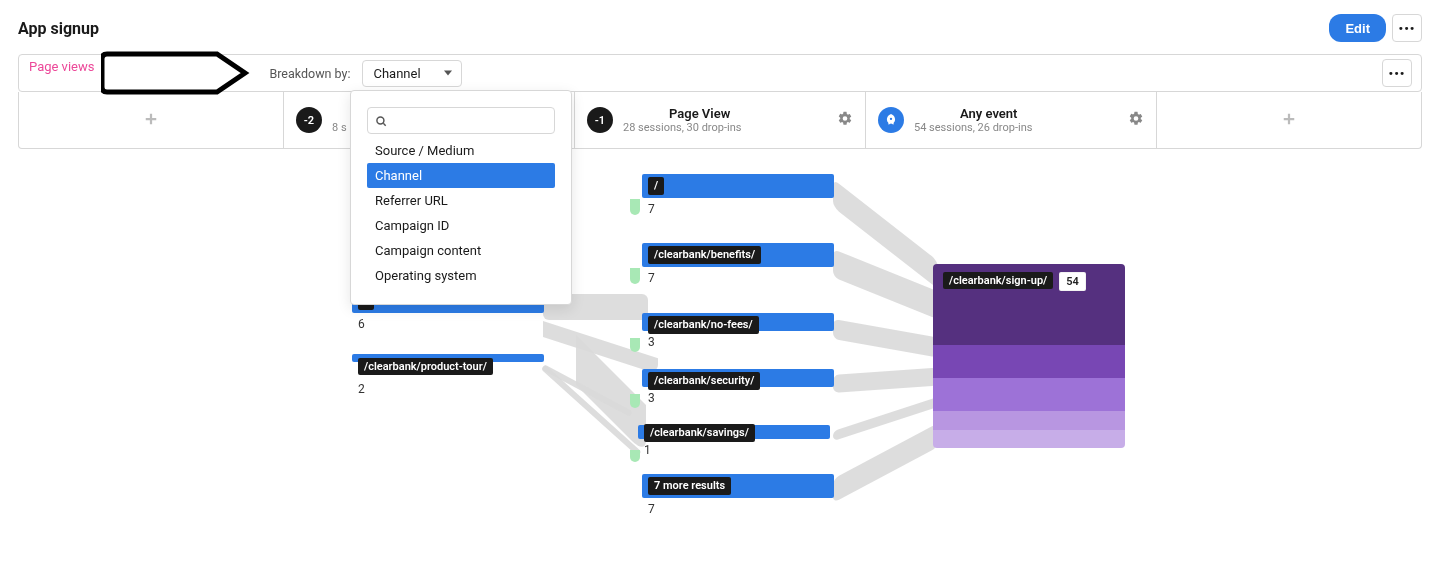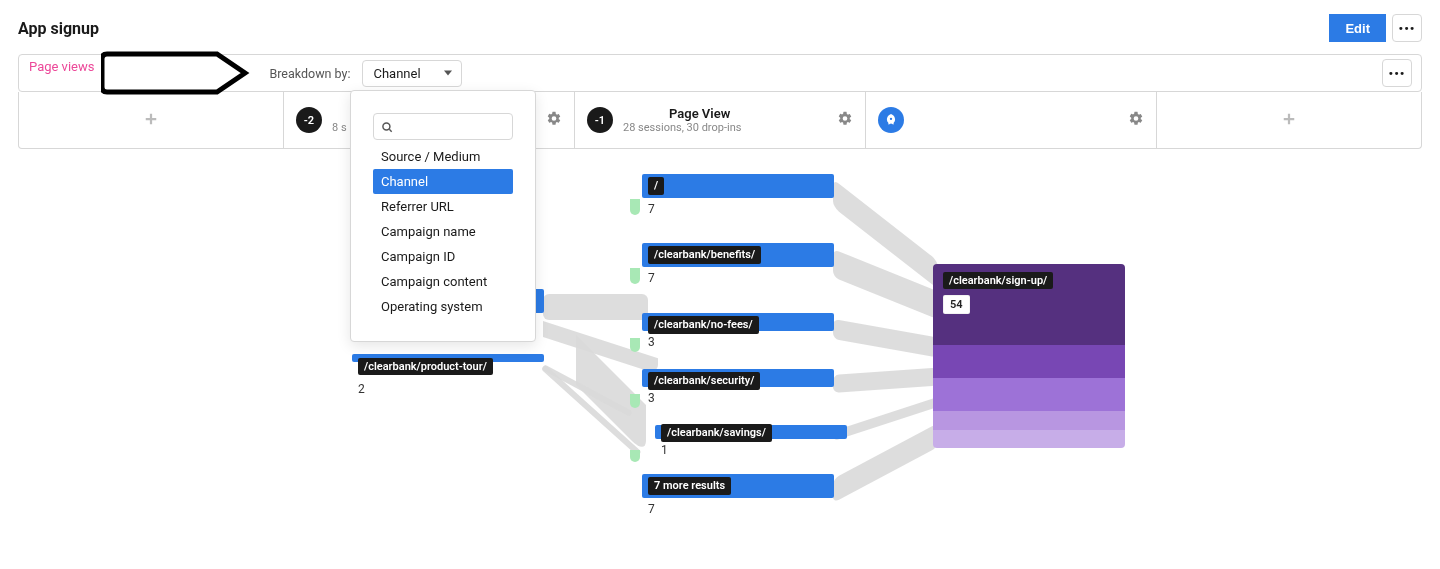--- a/index.html
+++ b/index.html
@@ -1,21 +1,21 @@
 <!DOCTYPE html>
 <html><head>
 <meta charset="utf-8">
 <style>
   * { box-sizing: border-box; }
   body { margin: 0; font-family: -apple-system, BlinkMacSystemFont, "Segoe UI", Roboto, sans-serif; font-size: 13px; color: #1a1a1a; background: #fff; }
   .page { width: 1440px; height: 569px; position: relative; padding: 14px 18px; }
   .header { display: flex; align-items: center; justify-content: space-between; margin-bottom: 12px; }
   .title { font-size: 16px; font-weight: 700; }
   .header-actions { display: flex; gap: 6px; }
-  .btn-edit { background:#2c7be5; color:#fff; border:none; padding:6px 16px; border-radius:0; font-weight:600; font-size:13px; cursor:pointer; }
+  .btn-edit { background:#2c7be5; color:#fff; border:none; padding:6px 16px; border-radius:12px; font-weight:600; font-size:13px; cursor:pointer; }
   .btn-icon { background:#fff; border:1px solid #d7d7d7; border-radius:4px; width:30px; height:28px; display:flex; align-items:center; justify-content:center; cursor:pointer; }
   .dots { letter-spacing:1px; font-weight:700; }
   .toolbar { border:1px solid #d7d7d7; border-radius:4px; display:flex; align-items:center; padding:0 10px; height:38px; gap:12px; position:relative; }
   .tag-shape { position:relative; display:inline-block; }
   .tag-shape svg { display:block; }
   .tag-label { position:absolute; left:-57px; top:50%; transform:translateY(-50%); font-size:13px; color:#ec4899; white-space:nowrap; }
   .breakdown-label { font-size:12.5px; color:#555; margin-left:6px;}
   .select { border:1px solid #d7d7d7; border-radius:4px; padding:5px 30px 5px 10px; font-size:13px; position:relative; background:#fff; cursor:pointer; min-width:100px;}
   .select::after { content:""; position:absolute; right:9px; top:50%; width:0; height:0; border-left:4px solid transparent; border-right:4px solid transparent; border-top:5px solid #555; transform:translateY(-50%);}
   .toolbar-more { position:absolute; right:9px; top:50%; transform:translateY(-50%); }
@@ -28,35 +28,35 @@
   .step-badge { width:26px; height:26px; border-radius:50%; background:#1a1a1a; color:#fff; display:flex; align-items:center; justify-content:center; font-size:11px; font-weight:600; flex:none;}
   .step-badge.lite { background:#2c7be5; }
   .step-text .st-title { font-size:13px; font-weight:600;margin-left:46px; }
   .step-text .st-sub { font-size:11px; color:#888; }
   .gear { position:absolute; right:12px; top:50%; transform:translateY(-50%); color:#888; cursor:pointer; }
   .plus-icon svg { width:18px; height:18px; }
   .gear svg { width:16px; height:16px; }
   .rocket svg { width:14px; height:14px; }
 
   
-  .dropdown { position:absolute; top:90px; left:350px; width:186px; background:#fff; border:1px solid #d7d7d7; border-radius:4px; box-shadow:0 4px 14px rgba(0,0,0,0.1); padding:22px; z-index:10; }
+  .dropdown { position:absolute; top:90px; left:350px; width:222px; background:#fff; border:1px solid #d7d7d7; border-radius:4px; box-shadow:0 4px 14px rgba(0,0,0,0.1); padding:16px; z-index:10; }
   .dd-search { display:flex; align-items:center; border:1px solid #d7d7d7; border-radius:4px; padding:4px 6px; gap:6px; margin-bottom:4px;}
   .dd-search input { border:none; outline:none; font-size:13px; width:100%; }
   .dd-search svg { width:14px; height:14px; color:#555; flex:none;}
   .dd-item { padding:5px 8px; font-size:13px; border-radius:2px; cursor:pointer;}
   .dd-item.sel { background:#2c7be5; color:#fff; }
 
   
   .canvas { position:relative; padding-top:18px; height:420px; }
   .node { position:absolute; }
   .bar { height:24px; background:#2c7be5; border-radius:2px; position:relative; }
   .bar .chip { position:absolute; left:6px; top:3px; background:#1a1a1a; color:#fff; font-size:11px; font-weight:600; padding:2px 6px; border-radius:2px; line-height:14px;}
   .count { font-size:12px; color:#333; margin-top:4px; margin-left:6px;}
   .dest-block { position:absolute; width:192px; left:915px; top:265px;}
-  .dest-chip-row { display:flex; gap:6px; align-items:flex-start; margin-bottom:4px; position:absolute; top:8px; left:10px; flex-direction:column;}
+  .dest-chip-row { display:flex; gap:6px; align-items:flex-start; margin-bottom:4px; position:absolute; top:8px; left:10px; flex-direction:row;}
   .dest-chip { background:#1a1a1a; color:#fff; font-size:11px; font-weight:600; padding:2px 6px; border-radius:2px; }
   .dest-count { background:#fff; color:#222; font-size:11px; font-weight:600; padding:2px 6px; border-radius:2px; border:1px solid rgba(0,0,0,0.05);}
   .dest-stack { width:192px; height:184px; border-radius:4px; overflow:hidden; display:flex; flex-direction:column;}
   .seg1{background:#55307f;height:44%;}
   .seg2{background:#7847b4;height:18%;}
   .seg3{background:#9d72d7;height:18%;}
   .seg4{background:#b896e1;height:10%;}
   .seg5{background:#c7ade8;height:10%;}
 
   
@@ -124,20 +124,24 @@
             <path d="M19.14,12.94a7,7,0,0,0,.05-.94,7,7,0,0,0-.05-.94l2.03-1.58a.5.5,0,0,0,.12-.64l-1.92-3.32a.5.5,0,0,0-.6-.22l-2.39.96a7.14,7.14,0,0,0-1.63-.94l-.36-2.54A.5.5,0,0,0,13.9,2H10.1a.5.5,0,0,0-.49.42l-.36,2.54a7.14,7.14,0,0,0-1.63.94l-2.39-.96a.5.5,0,0,0-.6.22L2.71,8.48a.5.5,0,0,0,.12.64l2.03,1.58a7,7,0,0,0-.05.94,7,7,0,0,0,.05.94L2.83,14.16a.5.5,0,0,0-.12.64l1.92,3.32a.5.5,0,0,0,.6.22l2.39-.96a7.14,7.14,0,0,0,1.63.94l.36,2.54a.5.5,0,0,0,.49.42h3.8a.5.5,0,0,0,.49-.42l.36-2.54a7.14,7.14,0,0,0,1.63-.94l2.39.96a.5.5,0,0,0,.6-.22l1.92-3.32a.5.5,0,0,0-.12-.64ZM12,15.5A3.5,3.5,0,1,1,15.5,12,3.5,3.5,0,0,1,12,15.5Z"></path>
           </svg>
       </span>
     </div>
     <div class="col col-step-wide">
       <div class="step-badge lite rocket">
         <svg viewBox="0 0 24 24" fill="#fff">
             <path d="M12 2c3 0 7 4 7 9 0 2-1 4-2 5l-1 4-3-2-1 1-1-1-3 2-1-4c-1-1-2-3-2-5 0-5 4-9 7-9zm0 6a2 2 0 100 4 2 2 0 000-4z"></path>
           </svg>
       </div>
+      <div class="step-text">
+        <div class="st-title">Any event</div>
+        <div class="st-sub">54 sessions, 26 drop-ins</div>
+      </div>
       <span class="gear">
         <svg viewBox="0 0 24 24" fill="#888">
             <path d="M19.14,12.94a7,7,0,0,0,.05-.94,7,7,0,0,0-.05-.94l2.03-1.58a.5.5,0,0,0,.12-.64l-1.92-3.32a.5.5,0,0,0-.6-.22l-2.39.96a7.14,7.14,0,0,0-1.63-.94l-.36-2.54A.5.5,0,0,0,13.9,2H10.1a.5.5,0,0,0-.49.42l-.36,2.54a7.14,7.14,0,0,0-1.63.94l-2.39-.96a.5.5,0,0,0-.6.22L2.71,8.48a.5.5,0,0,0,.12.64l2.03,1.58a7,7,0,0,0-.05.94,7,7,0,0,0,.05.94L2.83,14.16a.5.5,0,0,0-.12.64l1.92,3.32a.5.5,0,0,0,.6.22l2.39-.96a7.14,7.14,0,0,0,1.63.94l.36,2.54a.5.5,0,0,0,.49.42h3.8a.5.5,0,0,0,.49-.42l.36-2.54a7.14,7.14,0,0,0,1.63-.94l2.39.96a.5.5,0,0,0,.6-.22l1.92-3.32a.5.5,0,0,0-.12-.64ZM12,15.5A3.5,3.5,0,1,1,15.5,12,3.5,3.5,0,0,1,12,15.5Z"></path>
           </svg>
       </span>
     </div>
     <div class="col col-add" style="flex:1;">
       <span class="plus-icon">
         <svg viewBox="0 0 24 24" fill="none" stroke="#bbb" stroke-width="3">
             <path d="M12 5v14M5 12h14"></path>
@@ -150,21 +154,20 @@
     <div class="dd-search">
       <svg viewBox="0 0 24 24" fill="none" stroke="#555" stroke-width="2.5">
           <circle cx="11" cy="11" r="6"></circle>
           <path d="M20 20l-4-4"></path>
         </svg>
       <input placeholder="" style="">
     </div>
     <div class="dd-item">Source / Medium</div>
     <div class="dd-item sel">Channel</div>
     <div class="dd-item">Referrer URL</div>
-    <div class="dd-item">Campaign name</div>
     <div class="dd-item">Campaign ID</div>
     <div class="dd-item">Campaign content</div>
     <div class="dd-item">Operating system</div>
   </div>
 
   <div class="canvas">
 
     <div class="link" style="left:525px; top:145px; width:105px; height:26px;"></div>
     <div class="link" style="left:525px; top:172px; width:115px; height:16px; transform:skewY(18deg); transform-origin:left; border-radius:0 0 10px 0;"></div>
     <div class="link" style="left:558px; top:186px; width:70px; height:50px; transform:skewY(45deg); transform-origin:left; border-radius:0 0 14px 0;"></div>
@@ -213,21 +216,21 @@
           <span class="chip">/clearbank/no-fees/</span>
         </div>
       <div class="count">3</div>
     </div>
     <div class="node" style="left:624px; top:220px; width:192px;">
       <div class="bar" style="height:18px;">
           <span class="chip">/clearbank/security/</span>
         </div>
       <div class="count">3</div>
     </div>
-    <div class="node" style="left:637px; top:276px; width:192px;">
+    <div class="node" style="left:620px; top:276px; width:192px;">
       <div class="bar" style="height:14px;">
           <span class="chip" style="top:-1px;">/clearbank/savings/</span>
         </div>
       <div class="count">1</div>
     </div>
     <div class="node" style="left:624px; top:325px; width:192px;">
       <div class="bar">
           <span class="chip">7 more results</span>
         </div>
       <div class="count">7</div>

